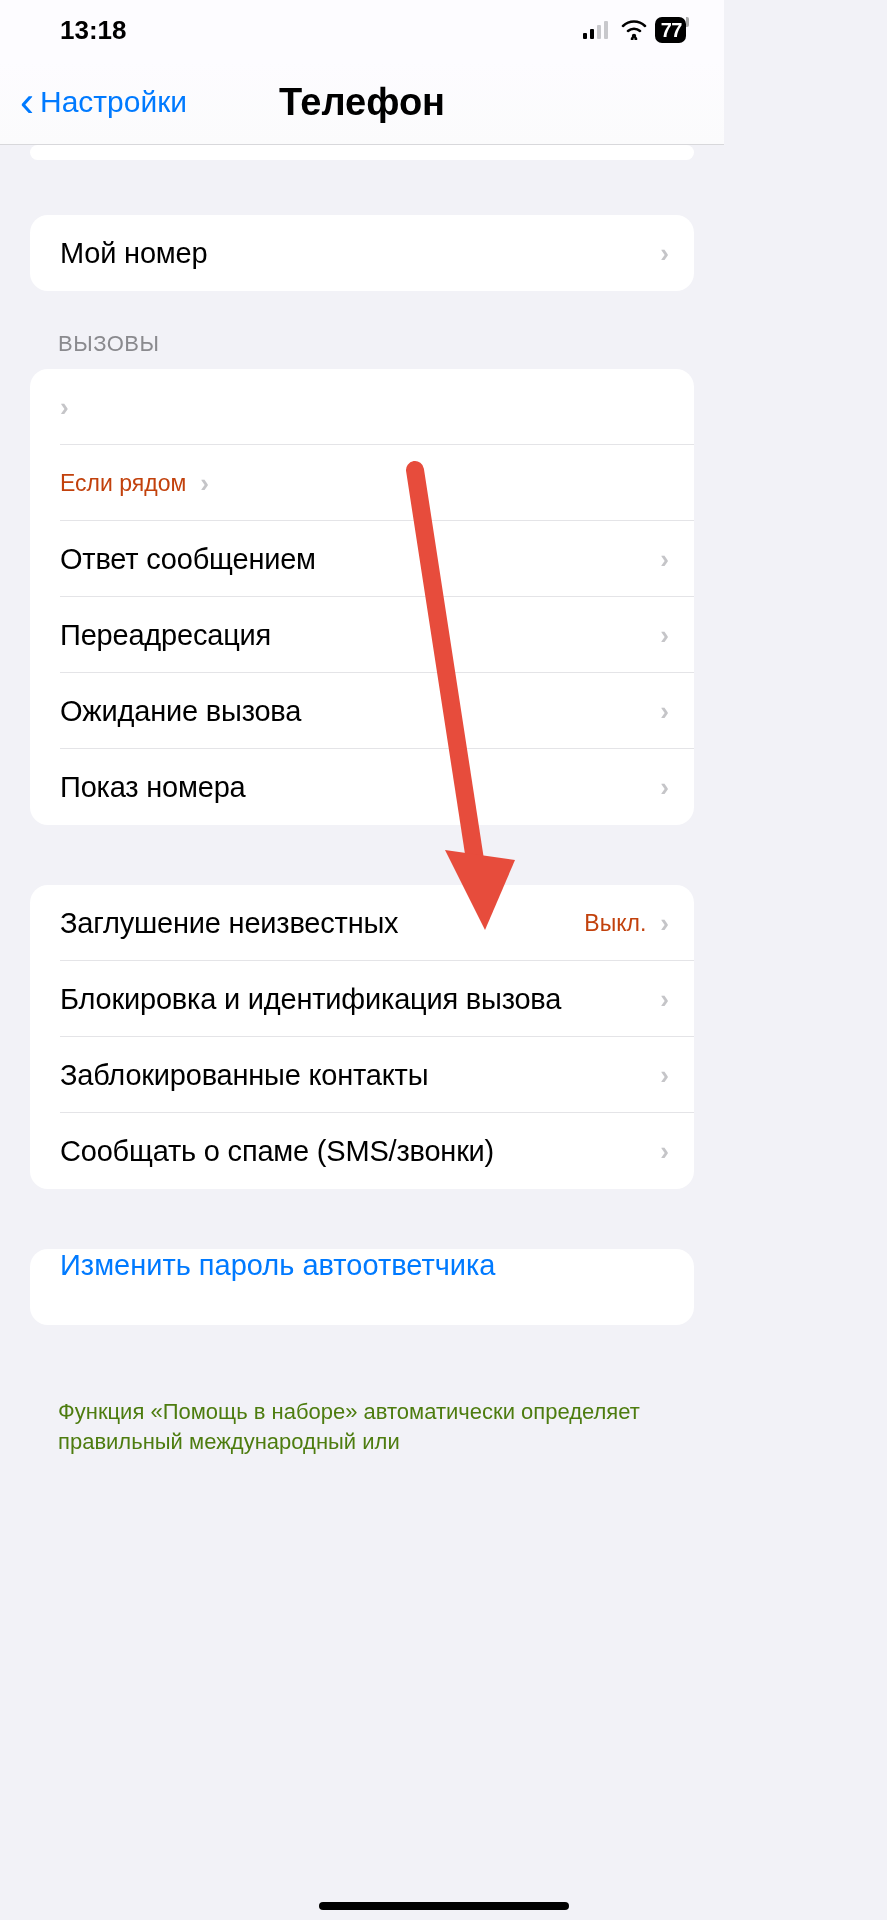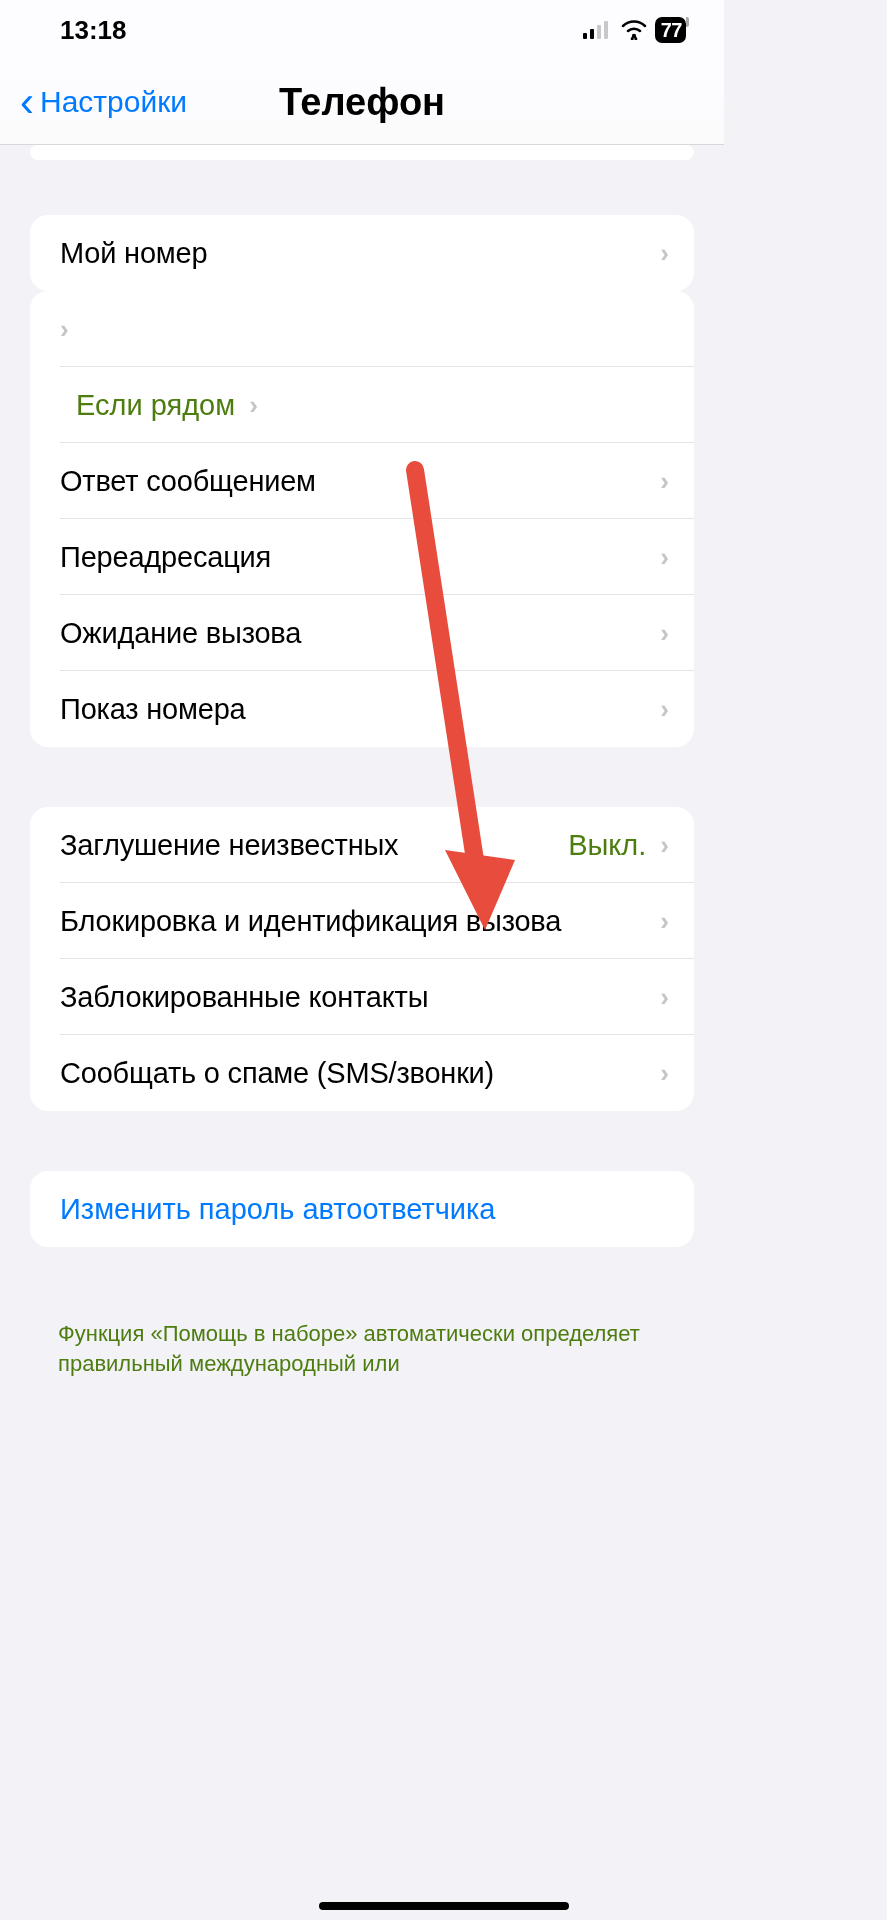--- a/index.html
+++ b/index.html
@@ -115,34 +115,33 @@
       background: #e4e4e7;
     }
     .row-label {
       font-size: 29px;
       color: #000;
       flex: 1;
       font-weight: 400;
       letter-spacing: -0.2px;
     }
     .row-value {
-      font-size: 29px;
-      color: #4d7c0f;
+      font-size: 23px;
+      color: #c2410c;
       margin-right: 14px;
-      margin-left: 16px;
     }
     .chevron {
       color: #c5c5c8;
       font-size: 26px;
       font-weight: 600;
     }
     .link-row {
       min-height: 76px;
       display: flex;
-      align-items: center;
+      align-items: flex-start;
       padding: 0 30px;
     }
     .link-label {
       font-size: 29px;
       color: #007aff;
     }
     .toggle {
       width: 84px;
       height: 50px;
       border-radius: 25px;
@@ -218,20 +217,21 @@
 
   <div class="spacer-lg"></div>
 
   <div class="group">
     <div class="row">
       <span class="row-label">Мой номер</span>
       <span class="chevron">›</span>
     </div>
   </div>
 
+  <div class="section-header">ВЫЗОВЫ</div>
 
   <div class="group">
     <div class="row">
       <span class="chevron">›</span>
     </div>
     <div class="row">
       <span class="row-value">Если рядом</span>
       <span class="chevron">›</span>
     </div>
     <div class="row">

